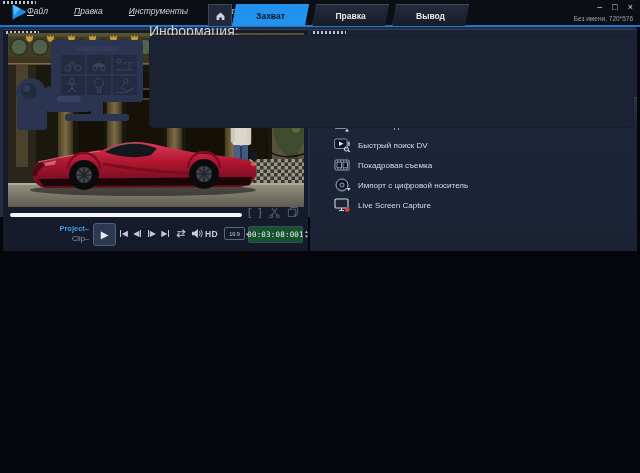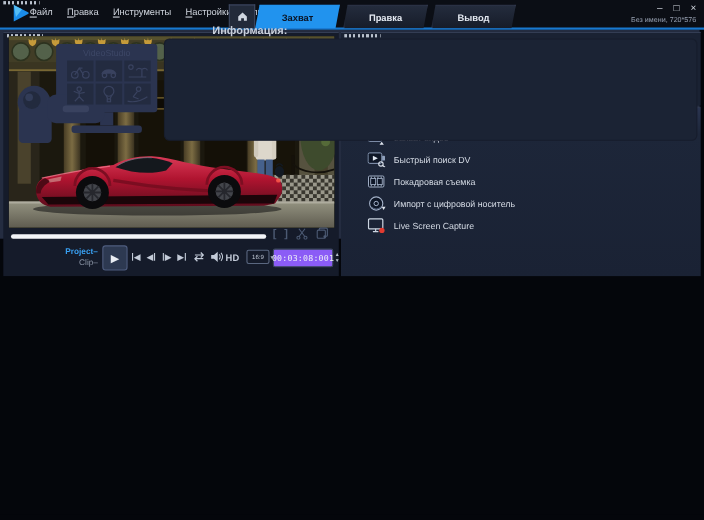--- a/index.html
+++ b/index.html
@@ -3,21 +3,21 @@
 <meta charset="utf-8">
 <style>
   html,body{margin:0;padding:0;background:#000;}
   .app{position:relative;width:640px;height:473px;background:#04060b;overflow:hidden;
        font-family:"Liberation Sans",sans-serif;color:#d6dbe4;-webkit-font-smoothing:antialiased;}
 
   
   .titlebar{position:absolute;left:0;top:0;width:640px;height:25px;background:#0b0e15;
             border-bottom:2px solid #1878cf;}
   .logo{position:absolute;left:10px;top:3px;width:18px;height:18px;}
-  .menubar{position:absolute;left:27px;top:6px;display:flex;gap:13px;font-size:8.5px;color:#cfd4dd;}
+  .menubar{position:absolute;left:27px;top:6px;display:flex;gap:26px;font-size:8.5px;color:#cfd4dd;font-style:italic;}
   .menu-item{cursor:default;white-space:nowrap;}
   .menu-item .key{text-decoration:underline;text-underline-offset:1px;}
   .home-tab{position:absolute;left:208px;top:4px;width:22px;height:21px;background:#222a3a;
             border:1px solid #3c4660;border-bottom:none;display:flex;align-items:center;justify-content:center;}
   .tabs{position:absolute;left:232px;top:4px;height:21px;display:flex;gap:3px;}
   .tab{height:21px;min-width:55px;padding:0 10px;display:flex;align-items:center;justify-content:center;
        font-size:8.5px;font-weight:bold;background:linear-gradient(#242c3d,#161c29);color:#e3e8f0;
        border:1px solid #3c4660;border-bottom:none;
        clip-path:polygon(4px 0,100% 0,calc(100% - 4px) 100%,0 100%);}
   .tab.active{background:#2193ee;color:#0b1424;border-color:#2193ee;}
@@ -52,38 +52,38 @@
             color:#c3cbd8;}
   .t-btn{width:13px;height:16px;display:flex;align-items:center;justify-content:center;font-size:8px;}
   .t-btn .bar{display:inline-block;width:1.5px;height:7px;background:currentColor;margin:0 .5px;}
   .icon-btn{width:15px;height:16px;display:flex;align-items:center;justify-content:center;}
   .hd{font-size:8.5px;font-weight:bold;letter-spacing:.3px;width:16px;text-align:left;}
   .aspect{display:flex;align-items:center;gap:1px;margin-left:2px;}
   .aspect .box{width:19px;height:11px;border:1px solid #5a6780;border-radius:2px;font-size:5.5px;
                color:#c3cbd8;display:flex;align-items:center;justify-content:center;}
   .caret{font-size:5px;color:#aab2c0;}
   .screen-btn{display:flex;align-items:center;gap:1px;margin-left:2px;}
-  .timecode{position:absolute;left:245px;top:196px;width:53px;height:15px;background:#8b5cf6;
+  .timecode{position:absolute;left:245px;top:196px;width:53px;height:15px;background:#14532d;
             border:1px solid #3c485e;border-radius:2px;color:#eef1f6;
             font-family:"DejaVu Sans Mono",monospace;font-size:7.5px;letter-spacing:.2px;
             display:flex;align-items:center;justify-content:center;}
   .spinner{position:absolute;left:300px;top:196px;width:7px;height:15px;display:flex;flex-direction:column;
            align-items:center;justify-content:center;font-size:4.5px;line-height:5px;color:#b8c0cc;}
 
   
   .cap-header{position:absolute;left:0;top:4px;width:100%;text-align:center;
               color:#2e9fe6;font-size:8.5px;font-weight:bold;}
   .cap-items{position:absolute;left:8px;top:17px;right:8px;}
   .cap-item{height:20px;display:flex;align-items:center;gap:7px;cursor:default;padding-left:16px;}
   .cap-item .ci{width:17px;height:14px;display:flex;align-items:center;justify-content:center;}
   .cap-item .lbl{font-size:8px;color:#d5dbe5;}
 
   
   .wm{position:absolute;left:5px;top:36px;width:145px;height:104px;}
-  .info-label{position:absolute;left:149px;top:23px;font-size:10px;font-weight:bold;color:#c9cfda;margin-left:44px;}
+  .info-label{position:absolute;left:149px;top:23px;font-size:14px;font-weight:normal;color:#c9cfda;}
   .info-box{position:absolute;left:149px;top:35px;width:483px;height:91px;background:#1b2334;
             border-radius:5px;border:1px solid #171d2c;}
 </style>
 </head>
 <body>
 
 <div class="app">
 
   <header class="titlebar">
     <span class="logo">

